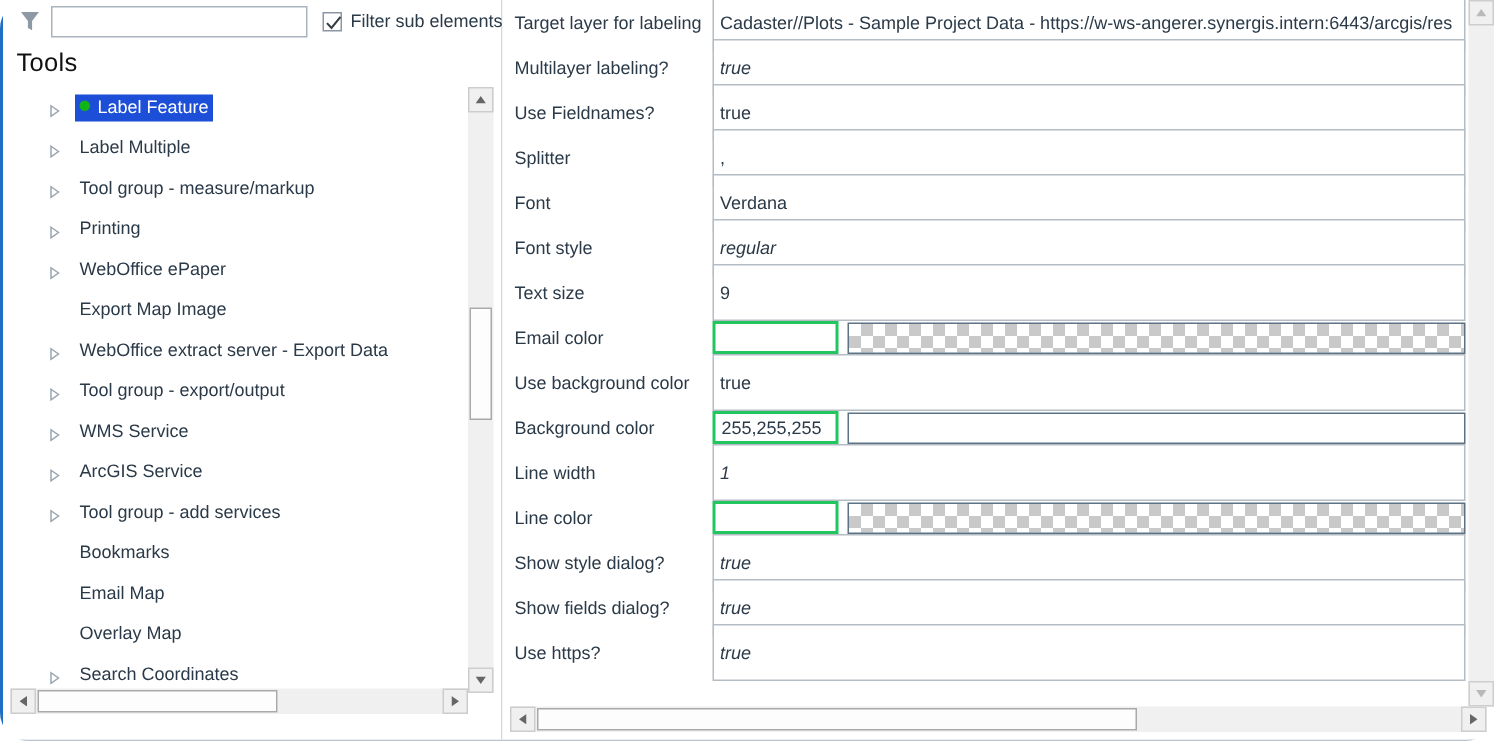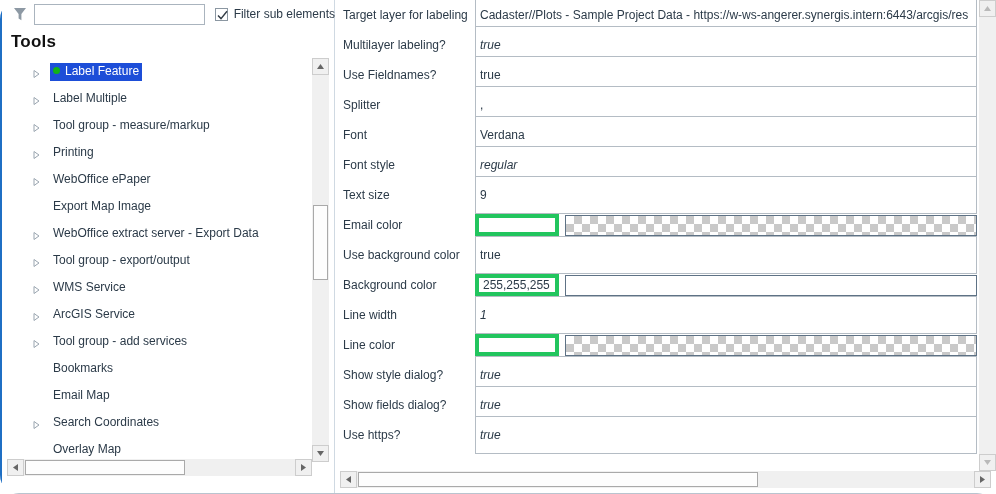--- a/index.html
+++ b/index.html
@@ -58,21 +58,21 @@
     background:#fff;
     position:relative;
     box-sizing:border-box;
     flex:0 0 13px;
   }
   .chkbox svg{position:absolute;left:1px;top:1px;}
   .chk-label{margin-left:6px;font-size:12px;color:#2b3a48;white-space:nowrap;}
 
   .tools-title{
     position:absolute;left:9px;top:32px;
-    font-size:17px;font-weight:bold;color:#111;
+    font-size:17px;font-weight:normal;color:#111;
     letter-spacing:.2px;
   }
   
   #tree{
     position:absolute;left:0;top:58px;width:310px;height:404px;
     overflow:hidden;background:#fff;
   }
   .tree-row{
     height:27px;
     display:flex;align-items:center;
@@ -156,21 +156,21 @@
     background:#fff;
     display:flex;align-items:center;
     padding:0 4px;
     font-size:12px;color:#2b3a48;
     white-space:nowrap;overflow:hidden;
     margin-right:2px;
   }
   .pfield.italic{font-style:italic;}
   .colorbox{
     flex:0 0 84px;width:84px;height:22px;
-    border:4px solid #22c55e;background:#fff;box-sizing:border-box;
+    border:2px solid #22c55e;background:#fff;box-sizing:border-box;
     display:flex;align-items:center;padding:0 4px;
     font-size:12px;color:#2b3a48;margin-right:6px;
   }
   .swatch{
     flex:1 1 auto;height:21px;
     border:1px solid #5e7285;box-sizing:border-box;
     margin-right:2px;
   }
   .swatch.checker{
     background-image:
@@ -273,27 +273,27 @@
             </svg></span>
           <span class="tree-label"><span>Tool group - add services</span></span>
         </div>
         <div class="tree-row">
           <span class="tree-label"><span>Bookmarks</span></span>
         </div>
         <div class="tree-row">
           <span class="tree-label"><span>Email Map</span></span>
         </div>
         <div class="tree-row">
+          <span class="tree-label"><span>Overlay Map</span></span>
+        </div>
+        <div class="tree-row">
           <span class="arrow"><svg width="9" height="9" viewBox="0 0 9 9">
               <path d="M2 1 L7 4.5 L2 8 Z" fill="none" stroke="#9aa5b0" stroke-width="1"></path>
             </svg></span>
           <span class="tree-label"><span>Search Coordinates</span></span>
-        </div>
-        <div class="tree-row">
-          <span class="tree-label"><span>Overlay Map</span></span>
         </div>
       </div>
 
     <div class="vscroll" style="left:310px;top:58px;height:404px;">
       <div class="btn up">
         <svg class="tri" width="7" height="5" viewBox="0 0 7 5">
           <path d="M3.5 0 L7 5 L0 5 Z" fill="#666"></path>
         </svg>
       </div>
       <div class="vthumb" style="top:147px;height:75px;"></div>

